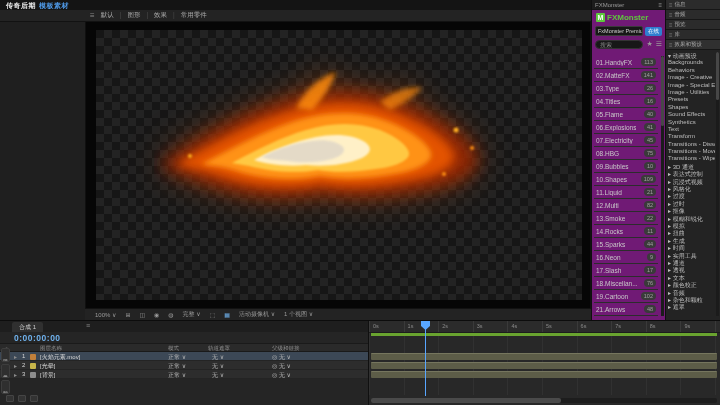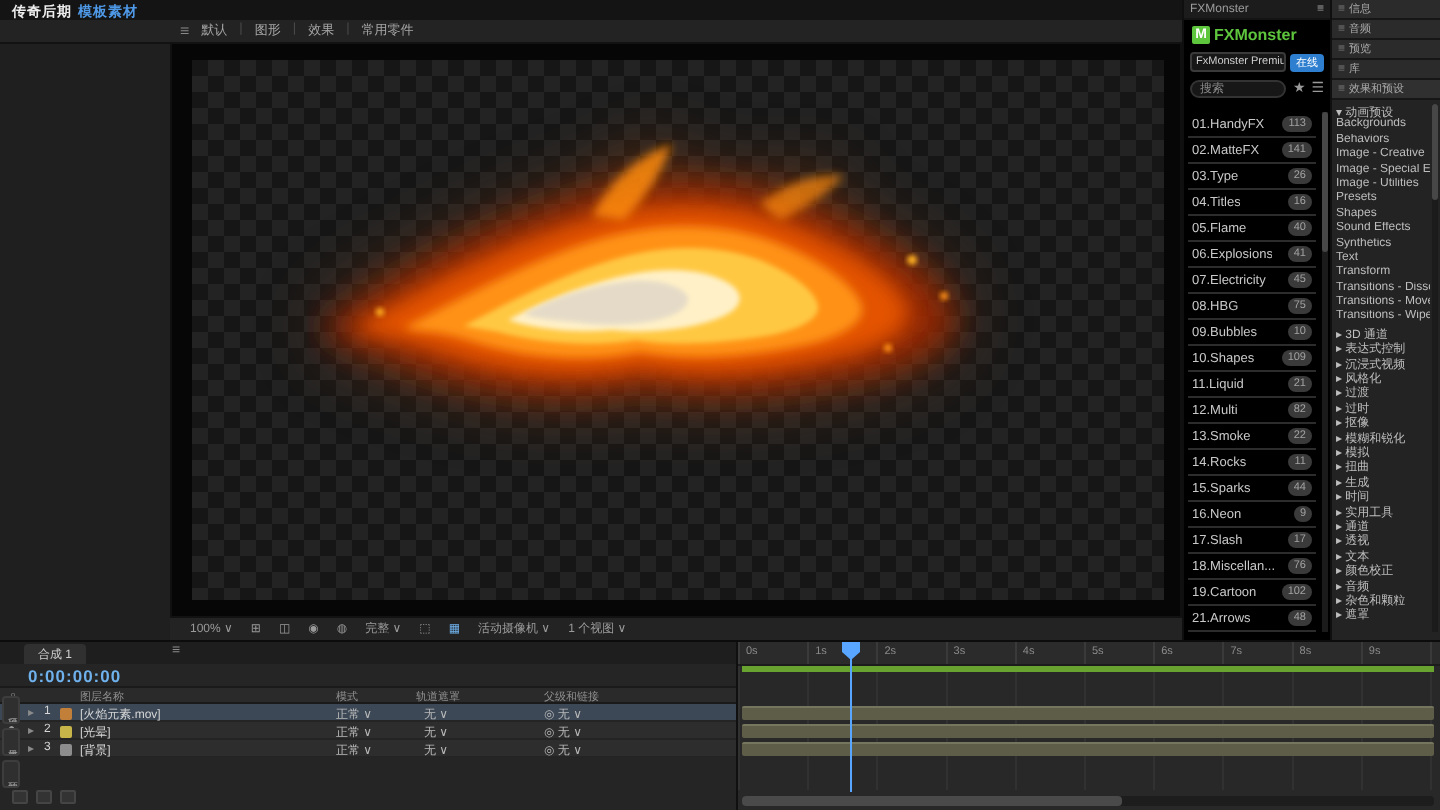--- a/index.html
+++ b/index.html
@@ -24,21 +24,21 @@
       linear-gradient(45deg,#232323 25%,transparent 25%,transparent 75%,#232323 75%),
       linear-gradient(45deg,#232323 25%,transparent 25%,transparent 75%,#232323 75%);
     background-size:16px 16px;background-position:0 0,8px 8px}
   #viewer-toolbar{position:absolute;left:85px;top:308px;width:506px;height:12px;background:#232323;
     border-top:1px solid #121212;display:flex;align-items:center;gap:9px;padding:0 10px;
     font-size:6px;color:#9a9a9a;white-space:nowrap;overflow:hidden}
   .vt-item{cursor:default}
   .vt-item.active{color:#6fb1ec}
 
   
-  #fx-panel{position:absolute;left:591px;top:0;width:75px;height:320px;background:#000000;
+  #fx-panel{position:absolute;left:591px;top:0;width:75px;height:320px;background:#701a75;
     border-left:1px solid #0f0f0f;border-right:1px solid #0f0f0f}
   #fx-tabbar{height:10px;background:#1c1c1c;display:flex;align-items:center;justify-content:space-between;
     padding:0 3px;font-size:6px;color:#9b9b9b;border-bottom:1px solid #141414}
   #fx-logo{height:15px;display:flex;align-items:center;gap:2px;padding:0 4px}
   #fx-logo .m{width:9px;height:9px;background:var(--brand-green,#5ec63d);color:#fff;font-size:7px;font-weight:bold;
     display:flex;align-items:center;justify-content:center;border-radius:1px}
   #fx-logo .t{color:var(--brand-green,#5ec63d);font-size:8px;font-weight:bold}
   #fx-pack{display:flex;gap:2px;padding:0 3px;height:12px;align-items:center}
   #fx-pack .dd{flex:1;background:#171717;border:1px solid #3a3a3a;border-radius:2px;font-size:5.5px;color:#cfcfcf;
     padding:1px 2px;white-space:nowrap;overflow:hidden;display:flex;justify-content:space-between;align-items:center}

